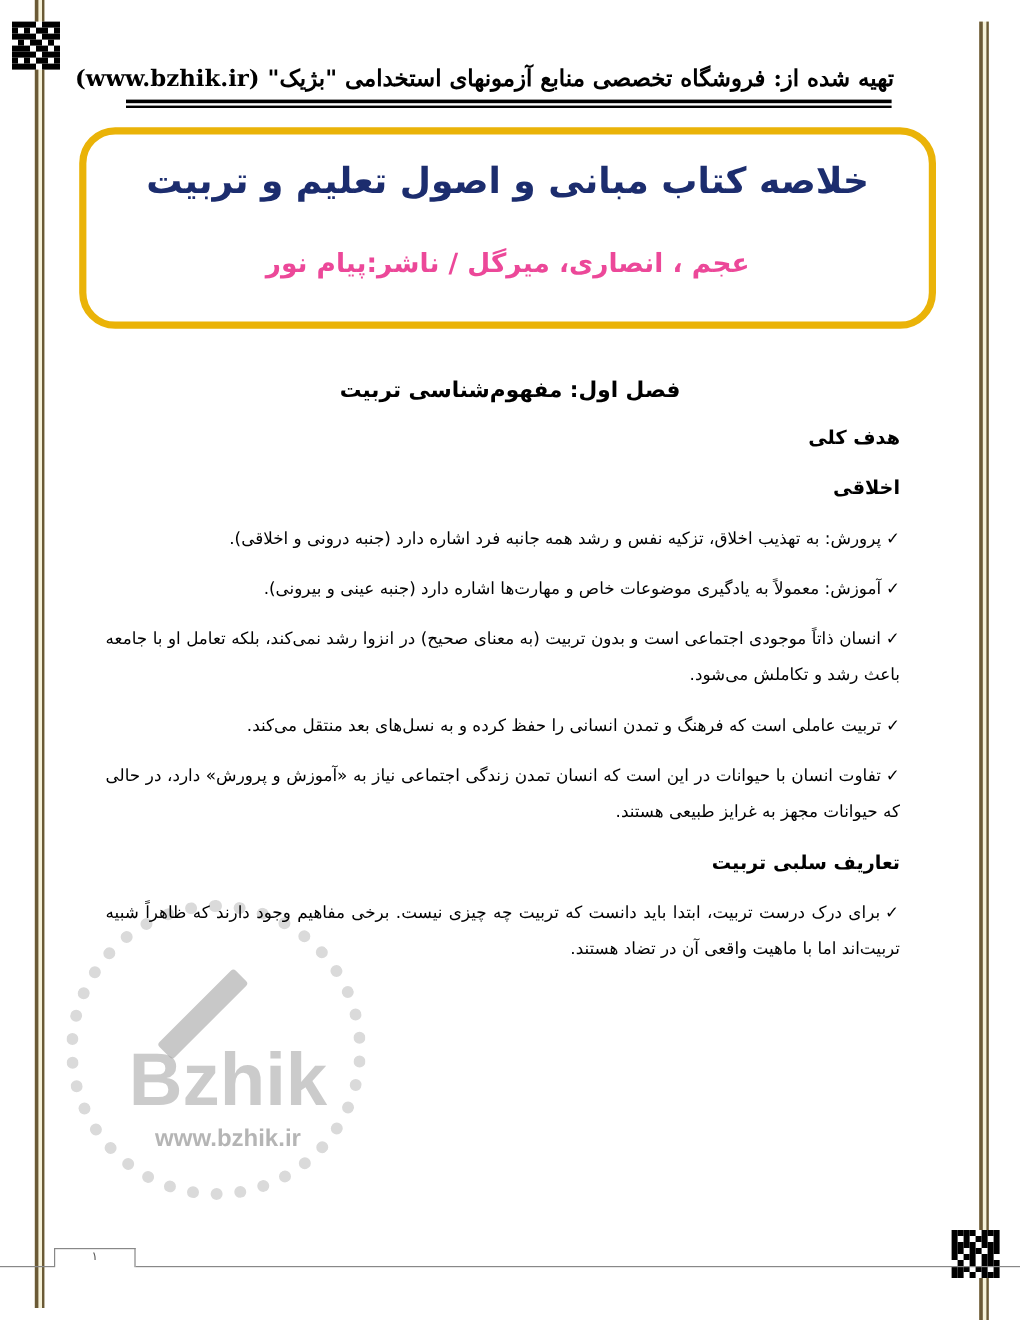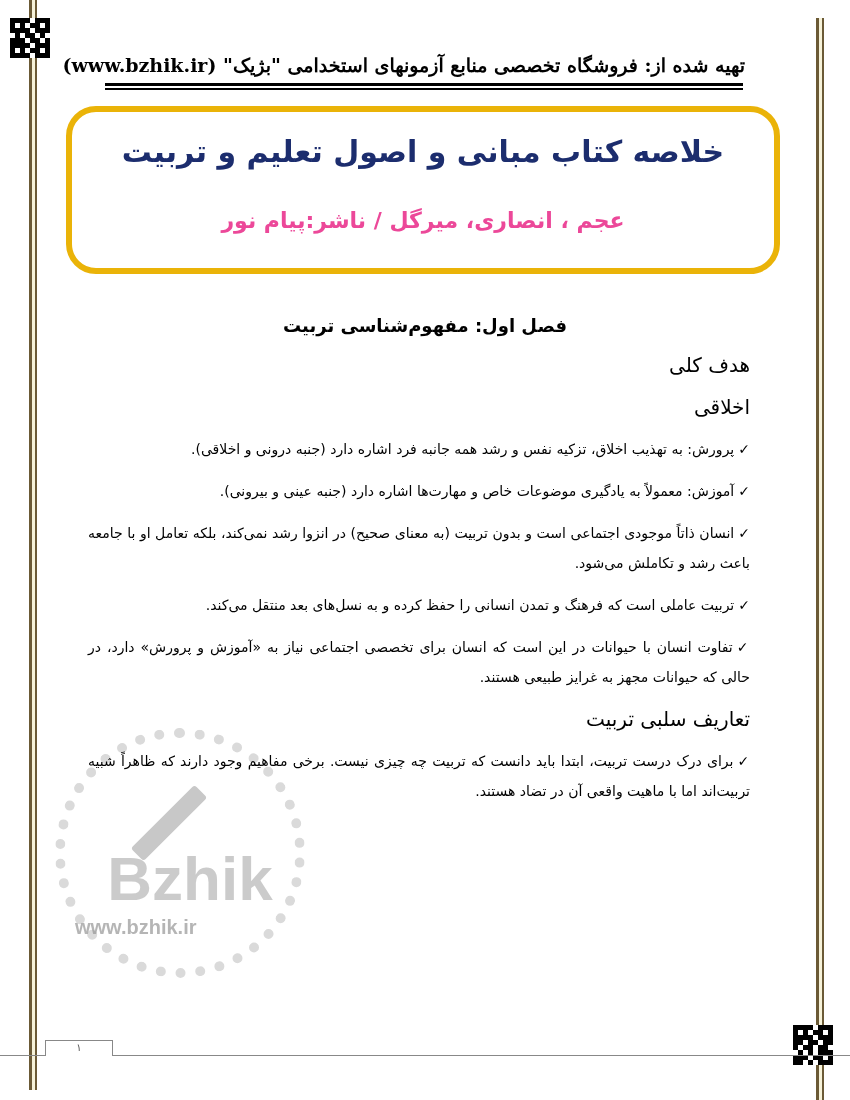--- a/index.html
+++ b/index.html
@@ -61,45 +61,45 @@
       position: absolute; top: 300px; left: 0; width: 850px; text-align: center;
       font-weight: bold; font-size: 18px; margin-top: 15px;
     }
 
     
     .content {
       position: absolute; top: 350px; right: 100px; width: 662px;
       font-size: 14px; line-height: 30px;
     }
     .section-head {
-      font-weight: normal; font-size: 20px; margin-bottom: 12px;
+      font-weight: bold; font-size: 16px; margin-bottom: 12px;
     }
     .para {
       margin-bottom: 12px; text-align: justify;
     }
     .para .check { margin-left: 4px; }
 
     
     .watermark {
-      position: absolute; left: 55px; top: 728px; width: 250px; height: 250px;
+      position: absolute; left: 55px; top: 750px; width: 250px; height: 250px;
       border-radius: 50%;
       border: 10px dotted rgba(150,150,150,0.35);
       pointer-events: none;
     }
     .wm-pencil {
       position: absolute; left: 95px; top: 40px; width: 18px; height: 90px;
       background: #c8c8c8; transform: rotate(45deg); border-radius: 3px;
     }
     .wm-text {
       position: absolute; left: 10px; top: 105px; width: 230px; text-align: center;
       font-family: "Liberation Sans", sans-serif; font-weight: bold;
       font-size: 62px; color: rgba(160,160,160,0.55); direction: ltr;
     }
     .wm-url {
-      position: absolute; left: 10px; top: 178px; width: 230px; 
+      position: absolute; left: 10px; top: 178px; width: 230px; text-align: center;
       font-family: "Liberation Sans", sans-serif; font-weight: bold;
       font-size: 20px; color: rgba(150,150,150,0.7); direction: ltr;
     }
 
     
     .footer-line-left { position: absolute; top: 1055px; left: 0; width: 45px; height: 1px; background: #888; }
     .footer-tab {
       position: absolute; top: 1040px; left: 45px; width: 68px; height: 16px;
       border: 1px solid #888; border-bottom: none; background: #fff;
       text-align: center; font-size: 10px; color: #555; line-height: 14px;
@@ -273,21 +273,21 @@
   <div class="para">
     <span class="check">✓</span><span>آموزش: معمولاً به یادگیری موضوعات خاص و مهارت‌ها اشاره دارد (جنبه عینی و بیرونی).</span>
   </div>
   <div class="para">
     <span class="check">✓</span><span>انسان ذاتاً موجودی اجتماعی است و بدون تربیت (به معنای صحیح) در انزوا رشد نمی‌کند، بلکه تعامل او با جامعه باعث رشد و تکاملش می‌شود.</span>
   </div>
   <div class="para">
     <span class="check">✓</span><span>تربیت عاملی است که فرهنگ و تمدن انسانی را حفظ کرده و به نسل‌های بعد منتقل می‌کند.</span>
   </div>
   <div class="para">
-    <span class="check">✓</span><span>تفاوت انسان با حیوانات در این است که انسان برای تخصصی اجتماعی نیاز به «آموزش و پرورش» دارد، در حالی که حیوانات مجهز به غرایز طبیعی هستند.</span>
+    <span class="check">✓</span><span>تفاوت انسان با حیوانات در این است که انسان تمدن زندگی اجتماعی نیاز به «آموزش و پرورش» دارد، در حالی که حیوانات مجهز به غرایز طبیعی هستند.</span>
   </div>
 
   <div class="section-head">تعاریف سلبی تربیت</div>
   <div class="para">
     <span class="check">✓</span><span>برای درک درست تربیت، ابتدا باید دانست که تربیت چه چیزی نیست. برخی مفاهیم وجود دارند که ظاهراً شبیه تربیت‌اند اما با ماهیت واقعی آن در تضاد هستند.</span>
   </div>
 </div>
 
 <div class="footer-line-left"></div>
 <div class="footer-tab">

